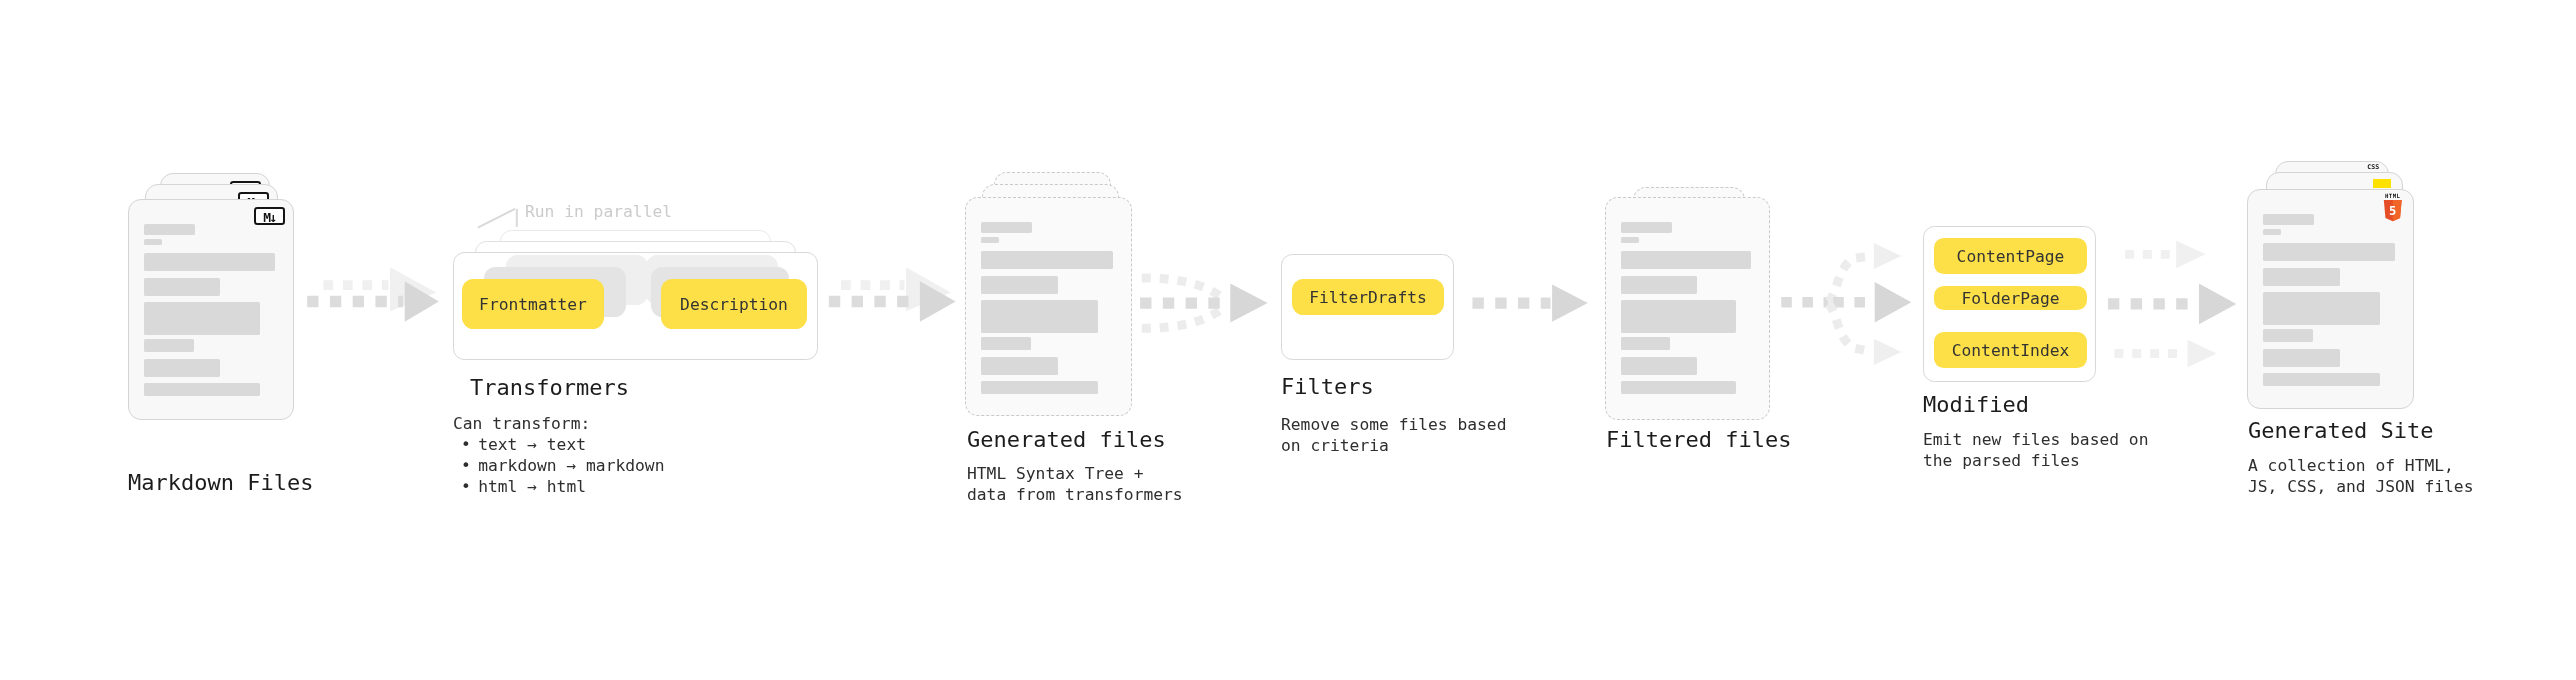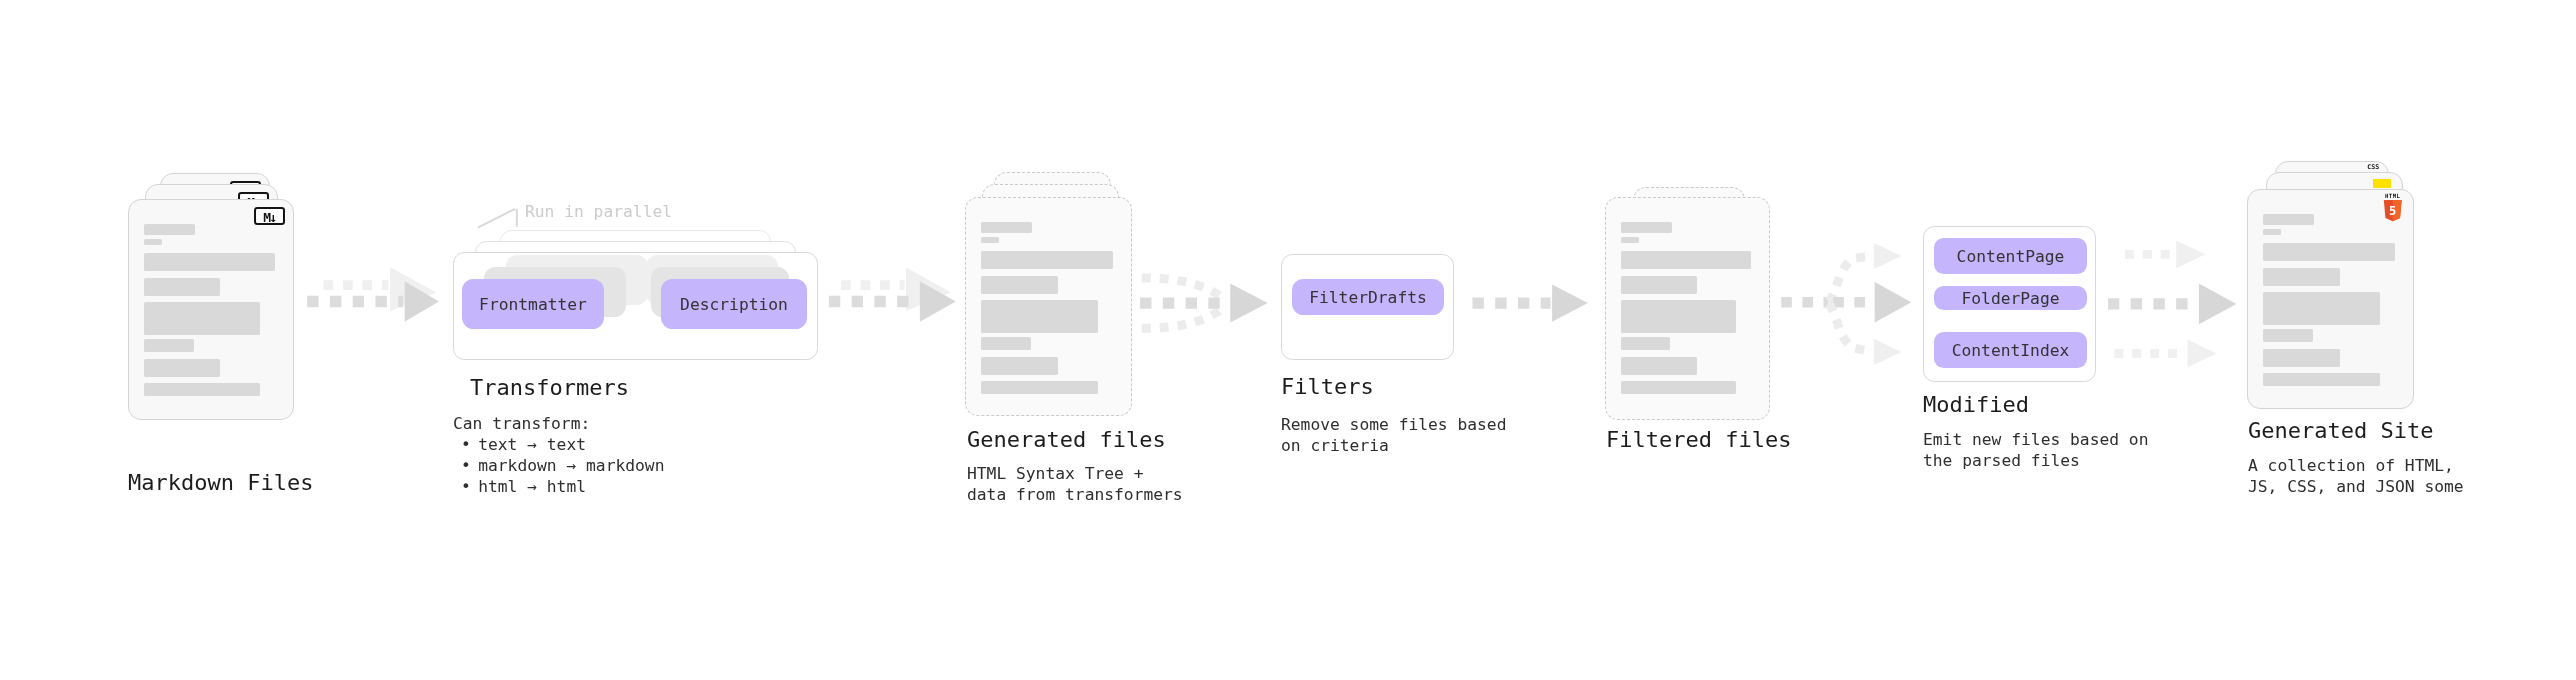--- a/index.html
+++ b/index.html
@@ -30,21 +30,21 @@
   .css-badge{position:absolute;top:2.4px;right:7.3px;font-size:6.5px;font-weight:bold;color:#111;
     line-height:6.5px;border-bottom:2.4px solid #2f6fe4;padding:0 1.6px 0.8px 1.6px;}
   .js-badge{position:absolute;top:5.7px;right:10.6px;width:18.7px;height:9px;background:#ffe100;}
   .html-badge{position:absolute;top:3.3px;right:9.8px;width:21px;text-align:center;}
   .html-badge .t{display:block;font-size:5.7px;font-weight:bold;color:#111;letter-spacing:0.4px;line-height:6.5px;}
 
   
   .frame{position:absolute;background:#ffffff;border:1.6px solid #d8d8d8;border-radius:11.4px;box-sizing:border-box;}
   .frame.g1{border-color:#e1e1e1;}
   .frame.g2{border-color:#e9e9e9;}
-  .pill{position:absolute;background:#c4b5fd;border-radius:11.4px;color:#333;font-size:16.3px;
+  .pill{position:absolute;background:#fde047;border-radius:11.4px;color:#333;font-size:16.3px;
     display:flex;align-items:center;justify-content:center;box-sizing:border-box;white-space:nowrap;}
   .pill.g1{background:#e4e4e4;}
   .pill.g2{background:#efefef;}
 
   
   .stage-title{position:absolute;font-size:22px;font-weight:500;color:#1c1c1c;white-space:nowrap;line-height:26px;}
   .stage-body{position:absolute;font-size:16.3px;color:#2e2e2e;white-space:nowrap;line-height:21px;}
   .stage-body div{line-height:21px;}
   .bullet{padding-left:8.1px;}
   .bm{margin-right:7.3px;}
@@ -245,17 +245,17 @@
         <div class="bar b4"></div>
       <div class="bar b5"></div>
         <div class="bar b6"></div>
         <div class="bar b7"></div>
         <div class="bar b8"></div>
     </div>
   </div>
   <div class="stage-title" style="left:2248px;top:418px;">Generated Site</div>
   <div class="stage-body" style="left:2248px;top:455px;">
     <div>A collection of HTML,</div>
-    <div>JS, CSS, and JSON some</div>
+    <div>JS, CSS, and JSON files</div>
   </div>
 
 </div>
 
 
 </body></html>

